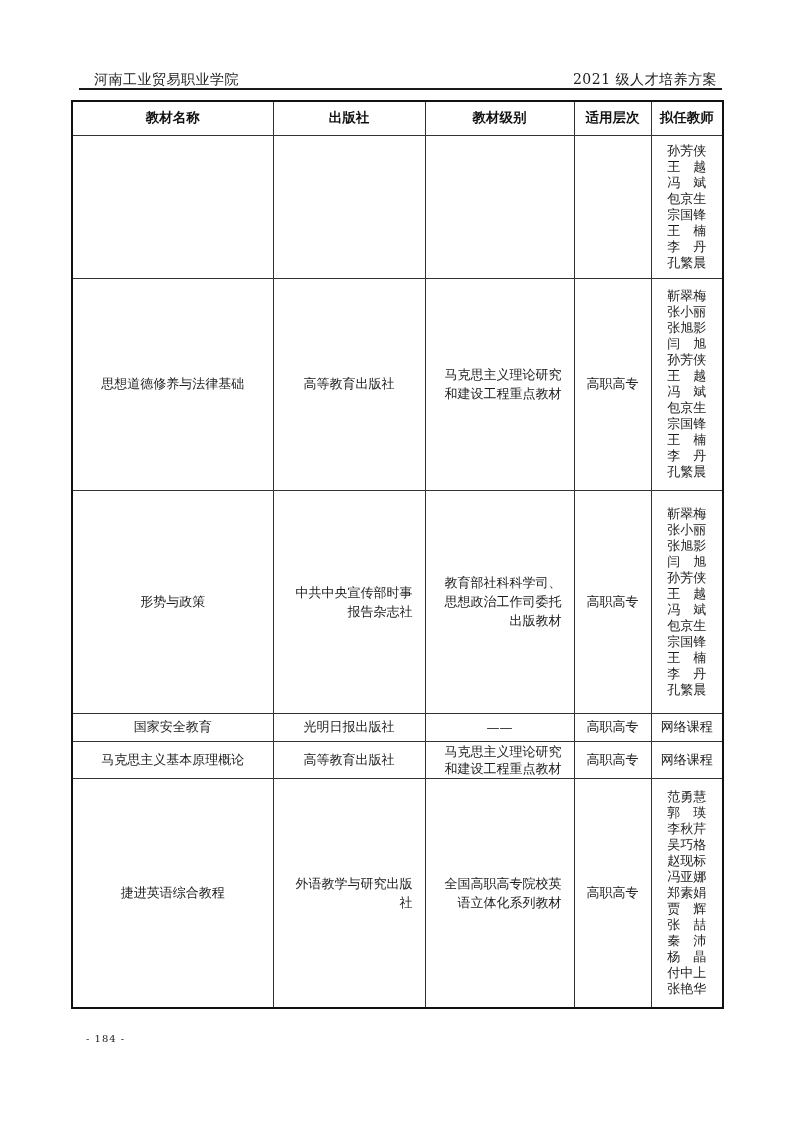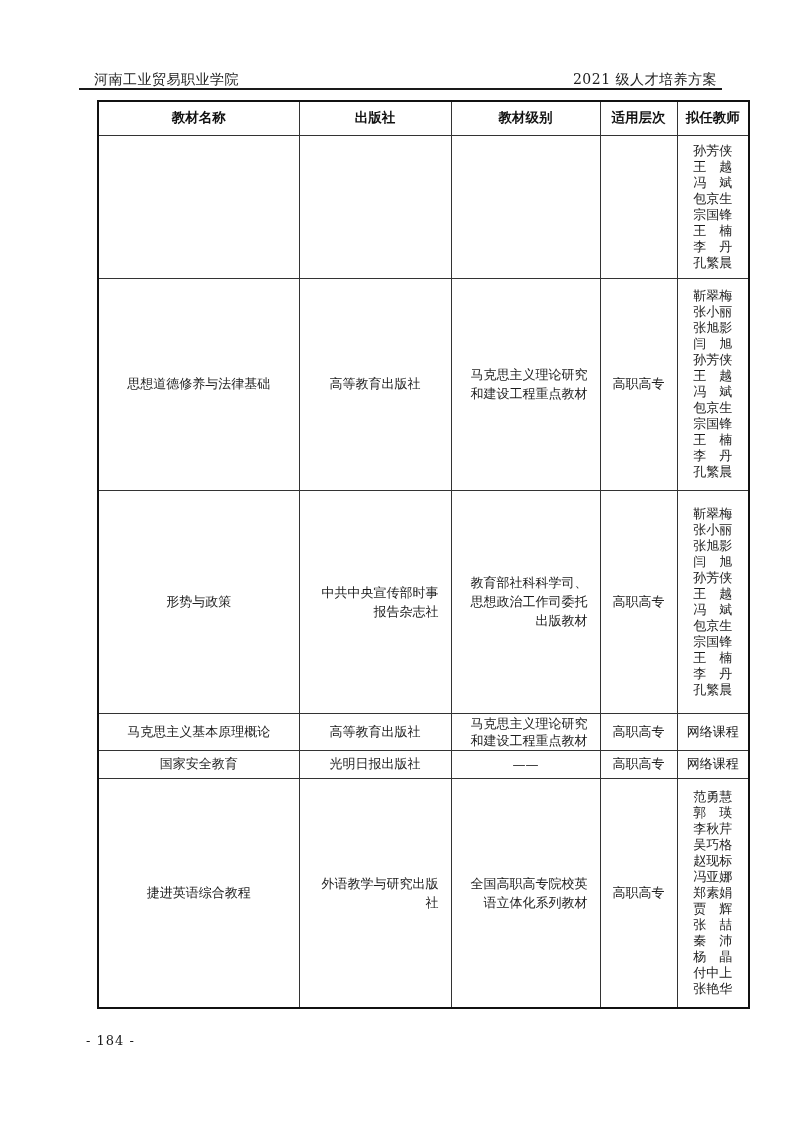--- a/index.html
+++ b/index.html
@@ -22,21 +22,20 @@
     position: absolute; left: 79px; top: 88px;
     width: 643px; height: 2px; background: #1a1a1a;
   }
   table.textbook-table {
     position: absolute; left: 71px; top: 100px;
     width: 651px;
     border-collapse: collapse;
     table-layout: fixed;
     border: 2px solid #111;
     font-size: 13px;
-    margin-left: 26px;
   }
   table.textbook-table th, table.textbook-table td {
     border: 1px solid #333;
     vertical-align: middle;
     overflow: hidden;
   }
   th.col-header {
     font-family: "Liberation Sans", "DejaVu Sans", sans-serif;
     font-weight: bold;
     font-size: 13.5px;
@@ -46,21 +45,21 @@
   td.c { text-align: center; padding: 2px 4px; }
   td.l { text-align: right; padding: 3px 12px; line-height: 19px; }
   td.teachers {
     text-align: center;
     white-space: pre-line;
     line-height: 16px;
     padding: 2px 2px;
   }
   .page-footer {
     position: absolute; left: 86px; top: 1033px;
-    font-size: 13px; letter-spacing: 1px;
+    font-size: 10px; letter-spacing: 1px;
   }
 </style>
 </head>
 <body>
 
 <div class="page-header-left">河南工业贸易职业学院</div>
 <div class="page-header-right">2021 级人才培养方案</div>
 <div class="header-rule"></div>
 
 <table class="textbook-table">
@@ -122,31 +121,31 @@
 闫　旭
 孙芳侠
 王　越
 冯　斌
 包京生
 宗国锋
 王　楠
 李　丹
 孔繁晨</td>
   </tr>
+  <tr style="height:28px">
+    <td class="c">国家安全教育</td>
+    <td class="c">光明日报出版社</td>
+    <td class="c">——</td>
+    <td class="c">高职高专</td>
+    <td class="c">网络课程</td>
+  </tr>
   <tr style="height:37px">
     <td class="c">马克思主义基本原理概论</td>
     <td class="c">高等教育出版社</td>
     <td class="l" style="line-height:17px; padding-top:1px; padding-bottom:1px;">马克思主义理论研究和建设工程重点教材</td>
-    <td class="c">高职高专</td>
-    <td class="c">网络课程</td>
-  </tr>
-  <tr style="height:28px">
-    <td class="c">国家安全教育</td>
-    <td class="c">光明日报出版社</td>
-    <td class="c">——</td>
     <td class="c">高职高专</td>
     <td class="c">网络课程</td>
   </tr>
   <tr style="height:230px">
     <td class="c">捷进英语综合教程</td>
     <td class="l">外语教学与研究出版社</td>
     <td class="l">全国高职高专院校英语立体化系列教材</td>
     <td class="c">高职高专</td>
     <td class="teachers">范勇慧
 郭　瑛

